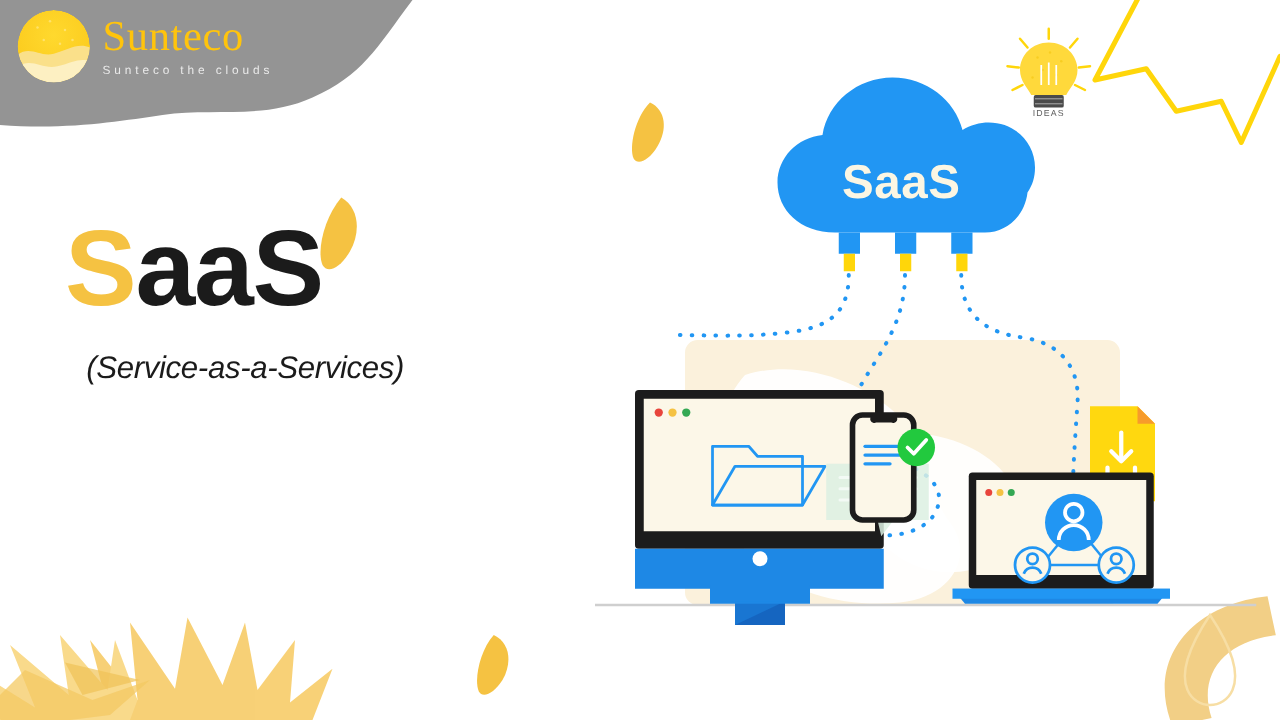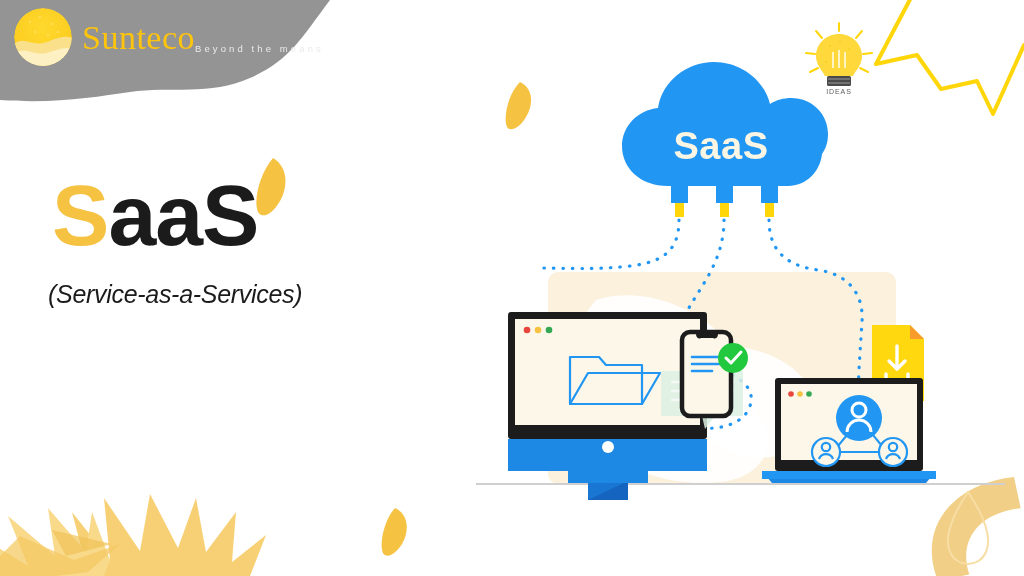--- a/index.html
+++ b/index.html
@@ -10,39 +10,39 @@
     overflow:hidden;
     position:relative;
   }
   #stage{position:absolute;inset:0;width:1024px;height:576px;}
   .layer{position:absolute;top:0;left:0;width:1024px;height:576px;}
   svg.layer{overflow:visible;}
 
   
   #brand{position:absolute;left:14px;top:8px;display:flex;align-items:center;gap:10px;}
   #brand-mark{width:58px;height:58px;border-radius:50%;overflow:hidden;position:relative;flex:0 0 auto;}
-  #brand-text{display:flex;flex-direction:row;justify-content:center;padding-top:2px;align-items:flex-end;}
+  #brand-text{display:flex;flex-direction:column;justify-content:center;padding-top:2px;}
   #brand-name{
     font-family:"Liberation Serif", serif;
     font-size:34px;line-height:34px;color:#FFC40C;letter-spacing:.5px;
   }
   #brand-tag{
     font-size:9.5px;line-height:12px;color:#eaeaea;
     letter-spacing:3.1px;margin-top:4px;
   }
 
   
   #headline{
     position:absolute;left:52px;top:172px;
     font-size:86px;line-height:86px;font-weight:bold;
     letter-spacing:-1px;color:#1b1b1b;
   }
   #headline .hl-s{color:#F5C242;}
   #subhead{
-    position:absolute;left:48px;top:278px;
+    position:absolute;left:69px;top:278px;
     font-size:25px;line-height:32px;font-style:italic;color:#1b1b1b;
     letter-spacing:-.3px;
   }
   #body-copy{
     position:absolute;left:52px;top:353px;width:445px;
     font-size:19.5px;line-height:29px;font-style:italic;color:#1b1b1b;
     letter-spacing:-.1px;
   }
   #body-copy b{font-weight:bold;font-style:italic;}
   #ideas-label{
@@ -113,21 +113,21 @@
             <circle cx="38" cy="16" r="1"></circle>
               <circle cx="21" cy="24" r="1"></circle>
             <circle cx="34" cy="27" r="1"></circle>
               <circle cx="44" cy="24" r="1"></circle>
           </g>
         </g>
       </svg>
     </div>
     <div id="brand-text">
       <div id="brand-name">Sunteco</div>
-      <div id="brand-tag">Beyond the means</div>
+      <div id="brand-tag">Sunteco the clouds</div>
     </div>
   </div>
 
   <div id="headline">
     <span class="hl-s">S</span><span>aaS</span>
   </div>
 
   <div id="subhead">(Service-as-a-Services)</div>
 
 

